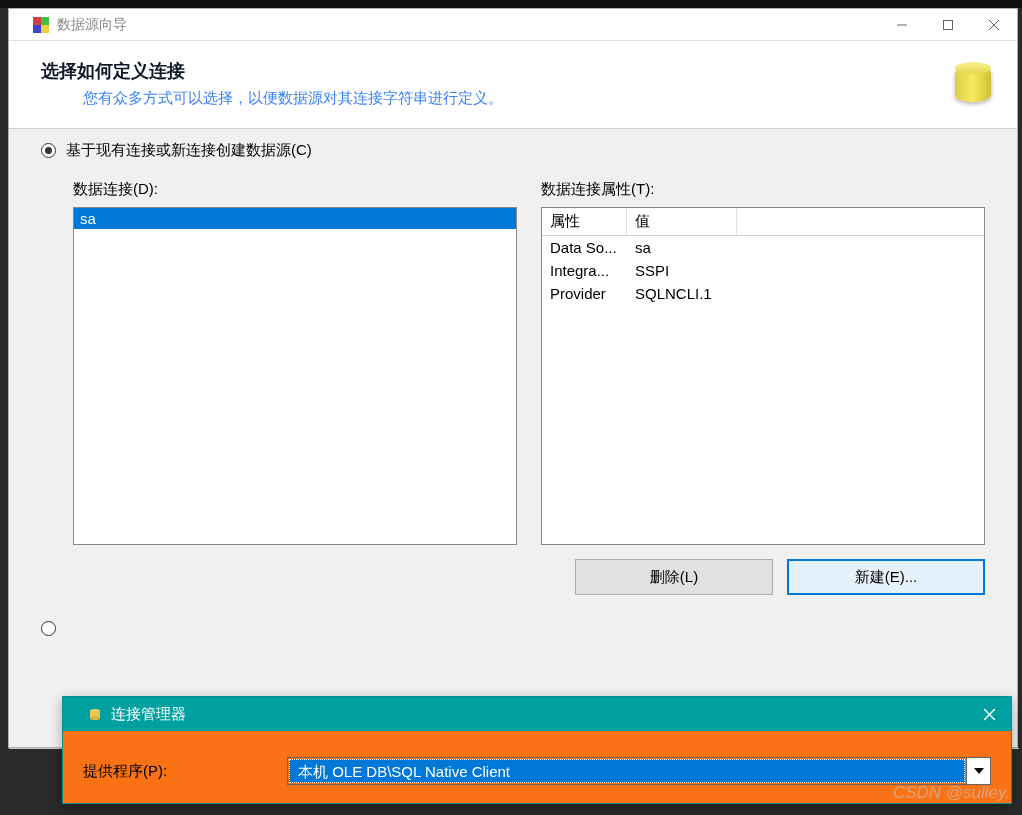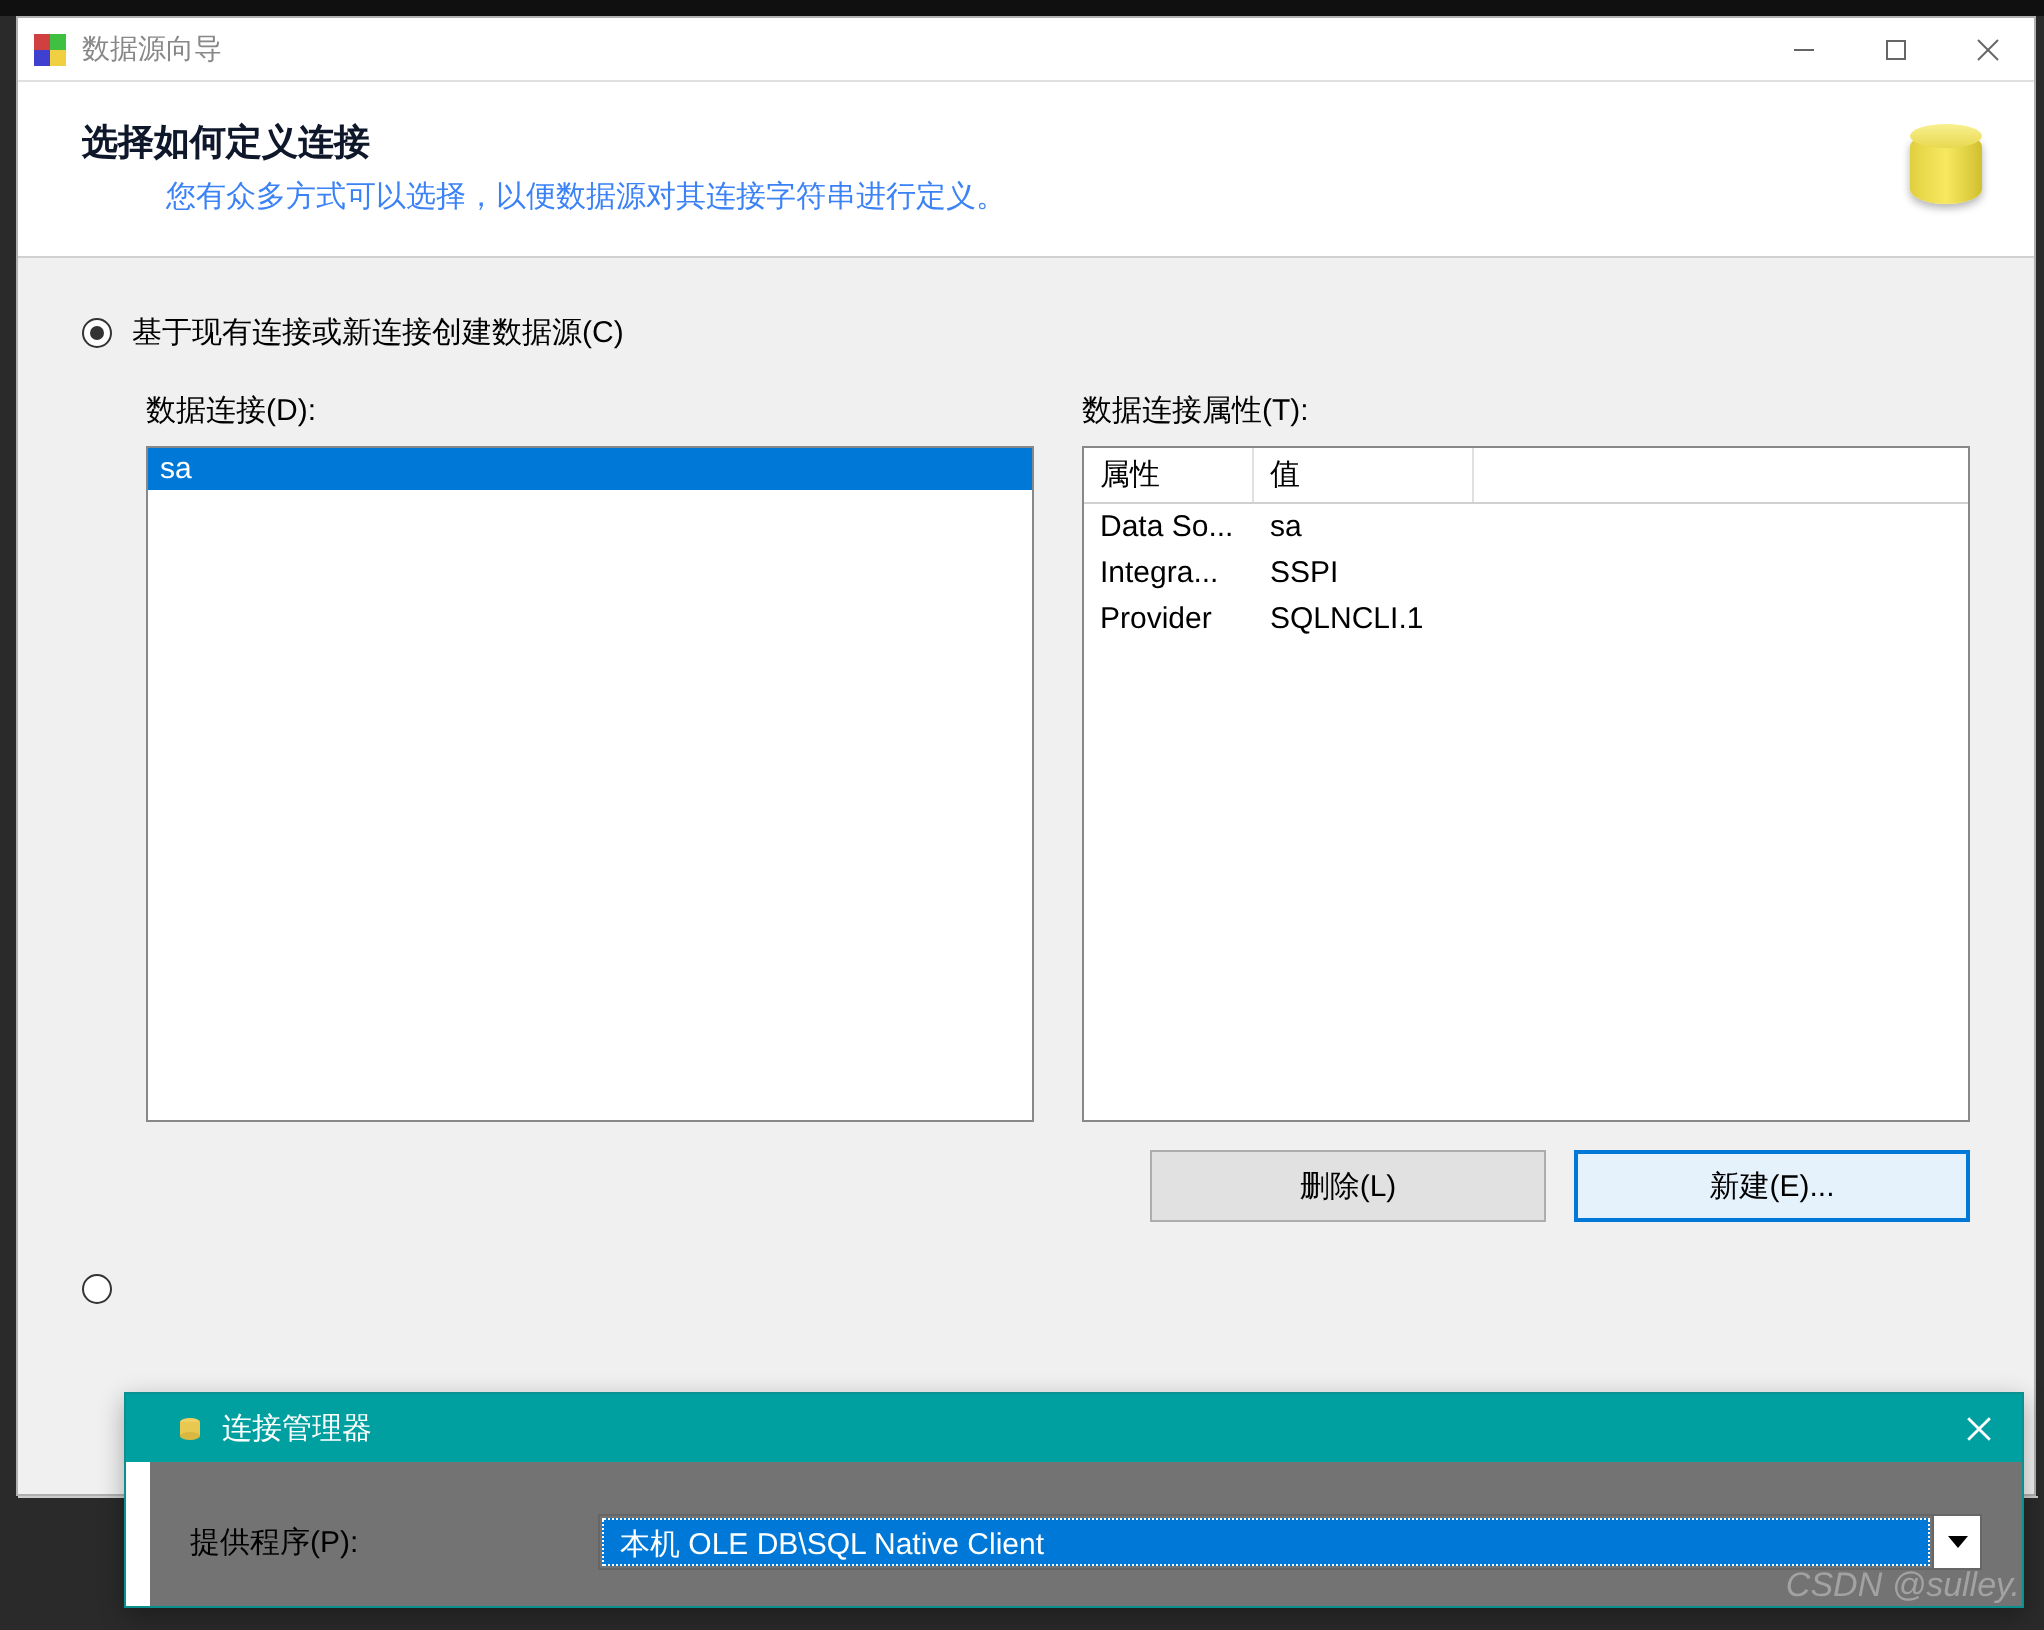--- a/index.html
+++ b/index.html
@@ -23,21 +23,21 @@
       width: 1010px;
       height: 740px;
       background: #f0f0f0;
       border: 1px solid #b0b0b0;
     }
     .titlebar {
       height: 32px;
       background: #ffffff;
       display: flex;
       align-items: center;
-      padding-left: 8px;
+      padding-left: 24px;
       border-bottom: 1px solid #e0e0e0;
     }
     .titlebar-icon {
       width: 16px; height: 16px;
       margin-right: 8px;
       display: inline-block;
       position: relative;
     }
     .titlebar-icon::before {
       content: "";
@@ -104,21 +104,21 @@
     }
     .cylinder::before {
       content: "";
       position: absolute;
       top: -4px; left: 0; right: 0;
       height: 12px;
       background: linear-gradient(to bottom, #f8f090, #e8d850);
       border-radius: 50%;
     }
     .wizard-body {
-      padding: 28px 32px 20px 32px;
+      padding: 12px 32px 20px 32px;
     }
     .radio-row {
       display: flex;
       align-items: center;
       margin-bottom: 20px;
     }
     .radio-circle {
       width: 15px; height: 15px;
       border: 1px solid #333;
       border-radius: 50%;
@@ -243,26 +243,25 @@
     .sub-title-text { flex: 1; font-size: 15px; }
     .sub-close {
       width: 44px; height: 34px;
       display: flex;
       align-items: center;
       justify-content: center;
       color: #fff;
       font-size: 16px;
     }
     .sub-body {
-      background: #737373;
+      background: #f97316;
       padding: 26px 20px 18px 20px;
       display: flex;
       align-items: center;
       gap: 24px;
-      margin-left: 12px;
     }
     .sub-label {
       font-size: 15px;
       color: #000;
       width: 180px;
     }
     .combo {
       flex: 1;
       height: 28px;
       border: 1px solid #666;

